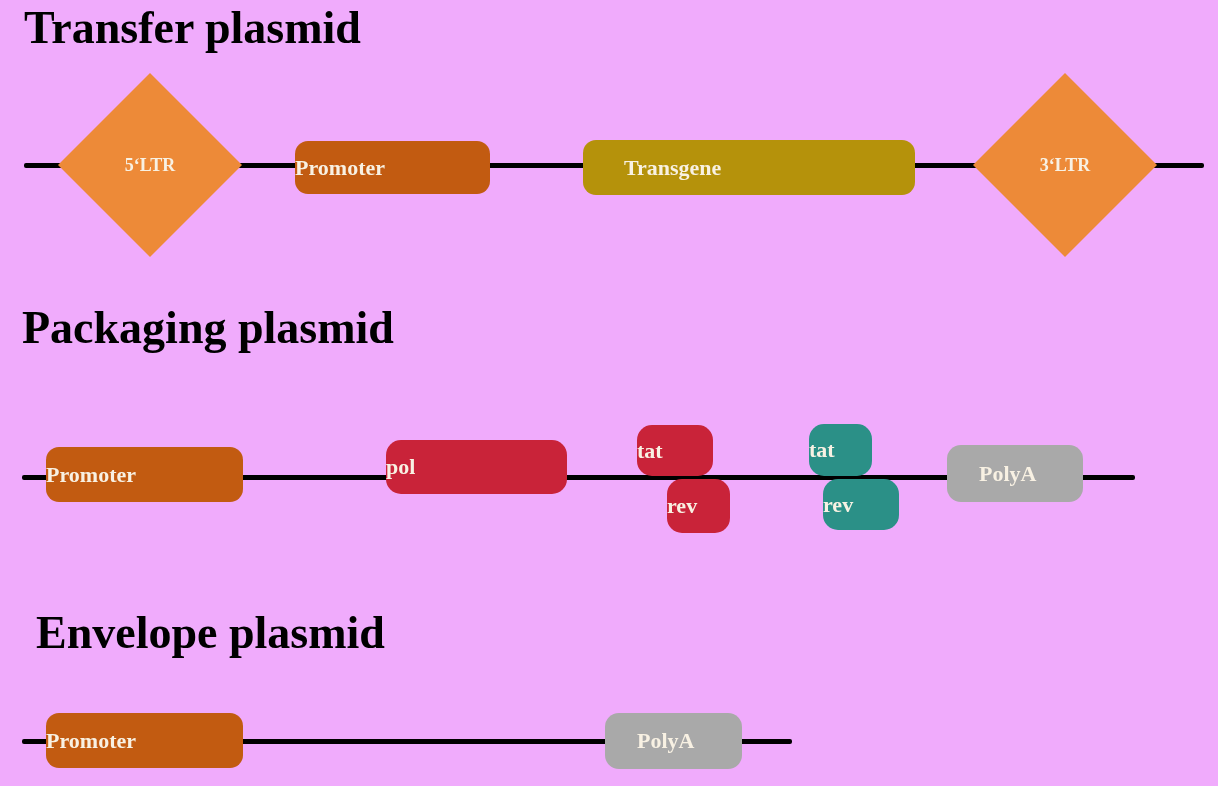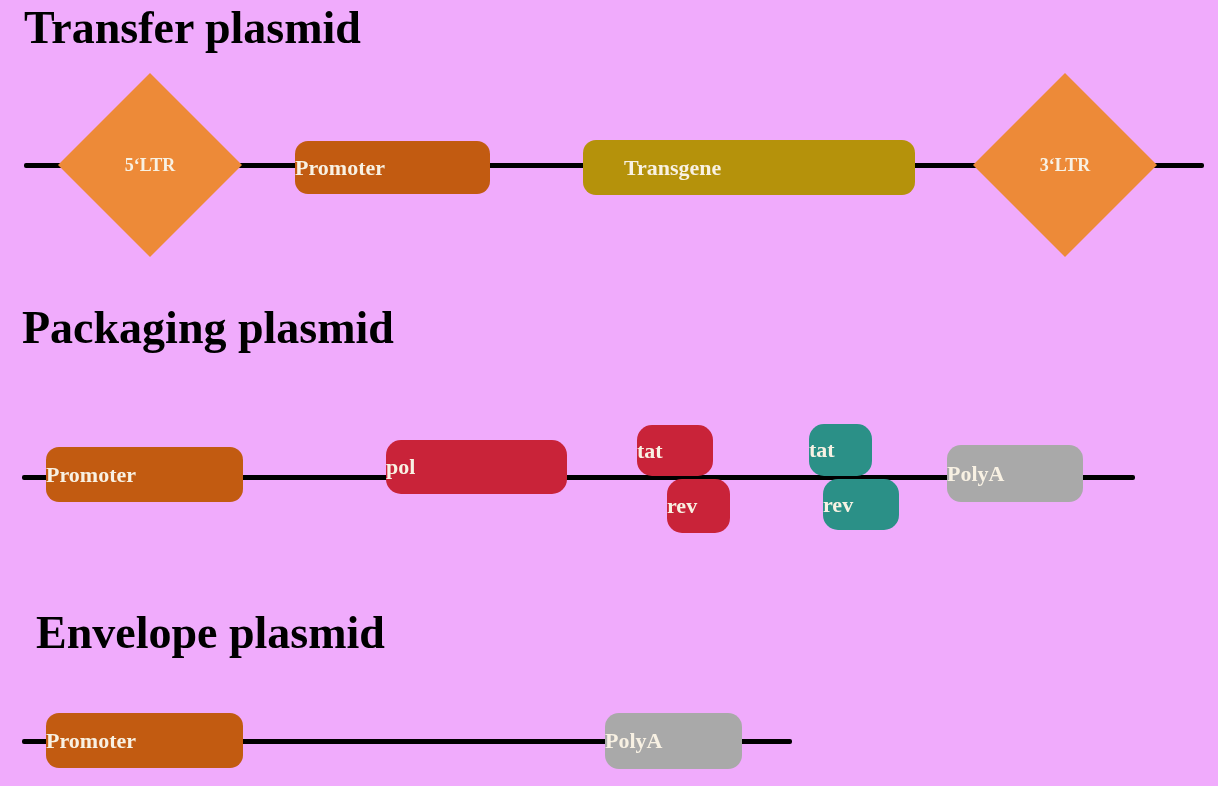--- a/index.html
+++ b/index.html
@@ -66,21 +66,21 @@
     font-size:18px;
     color:var(--label-cream);
     border-radius:0;
   }
   .d5{left:58px;top:73px;}
   .d3{left:973px;top:73px;}
   .c-promoter{background:var(--promoter-orange);}
   .c-transgene{background:var(--transgene-gold);padding-left:41px;}
   .c-crimson{background:var(--gene-crimson);}
   .c-teal{background:var(--gene-teal);}
-  .c-gray{background:var(--polya-gray);}
+  .c-gray{background:var(--polya-gray);padding-left:32px;}
   
   .promoter1{left:295px;top:141px;width:195px;height:53px;}
   .transgene{left:583px;top:140px;width:332px;height:55px;}
   
   .promoter2{left:46px;top:447px;width:197px;height:55px;}
   .gag {left:296px;top:479px;width:110px;height:54px;border-radius:15px;}
   .pol {left:386px;top:422px;width:181px;height:54px;border-radius:15px;margin-top:18px;}
   .tat1{left:637px;top:425px;width:76px;height:51px;border-radius:15px;}
   .rev1{left:667px;top:479px;width:63px;height:54px;border-radius:15px;}
   .tat2{left:809px;top:424px;width:63px;height:52px;border-radius:15px;}

